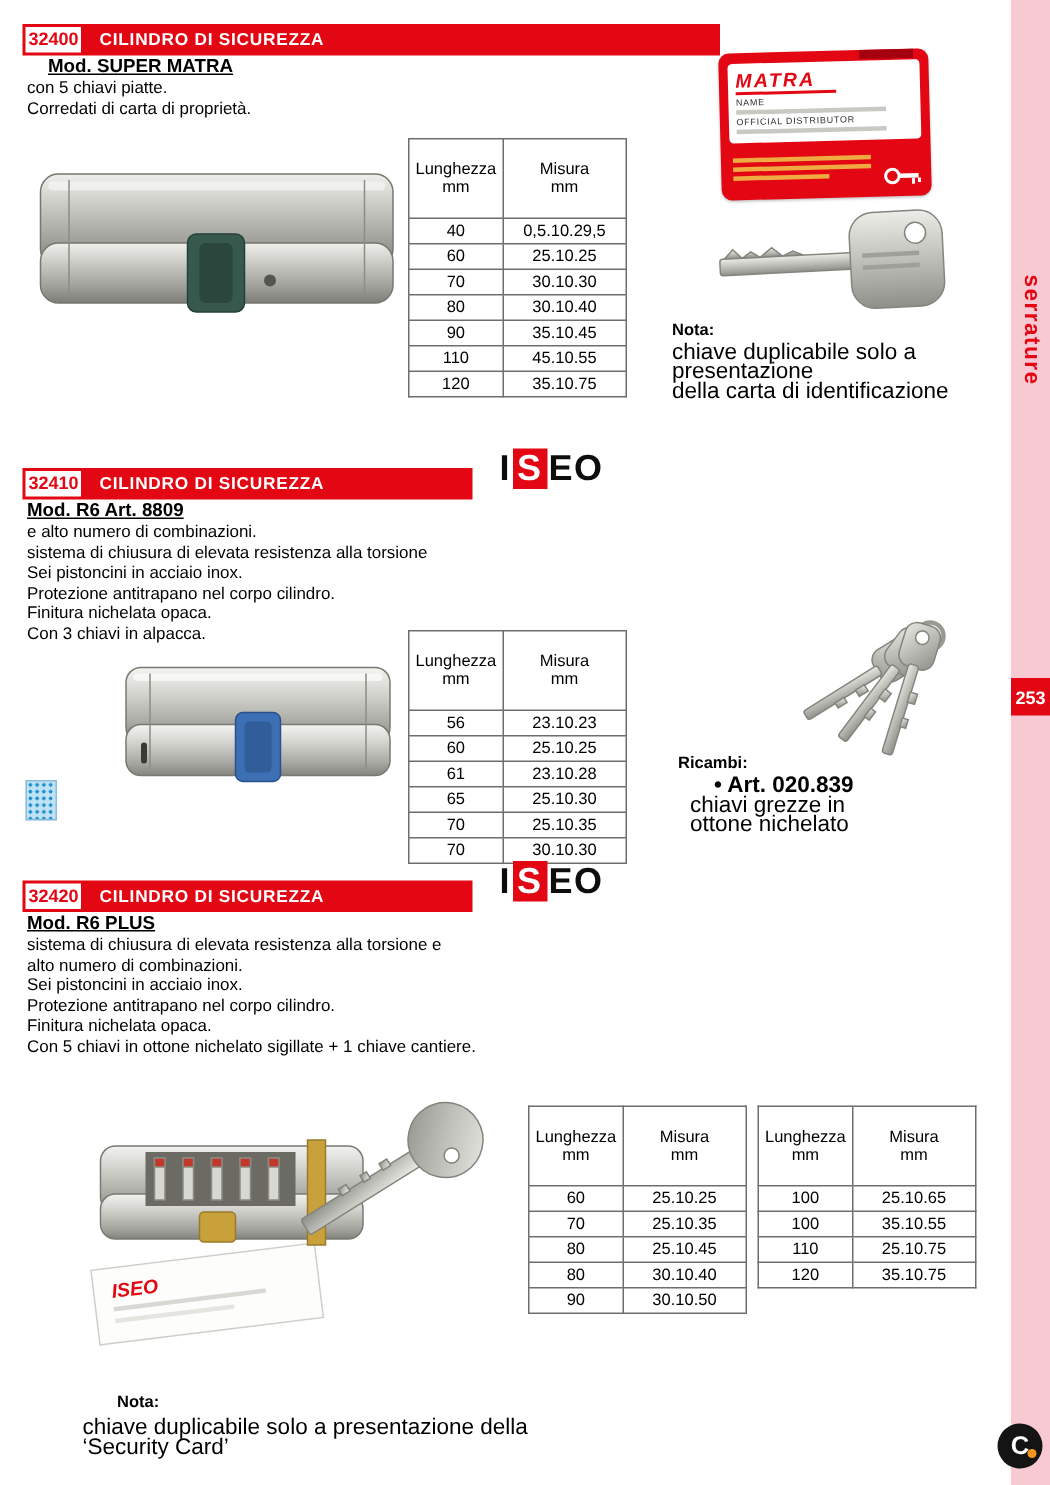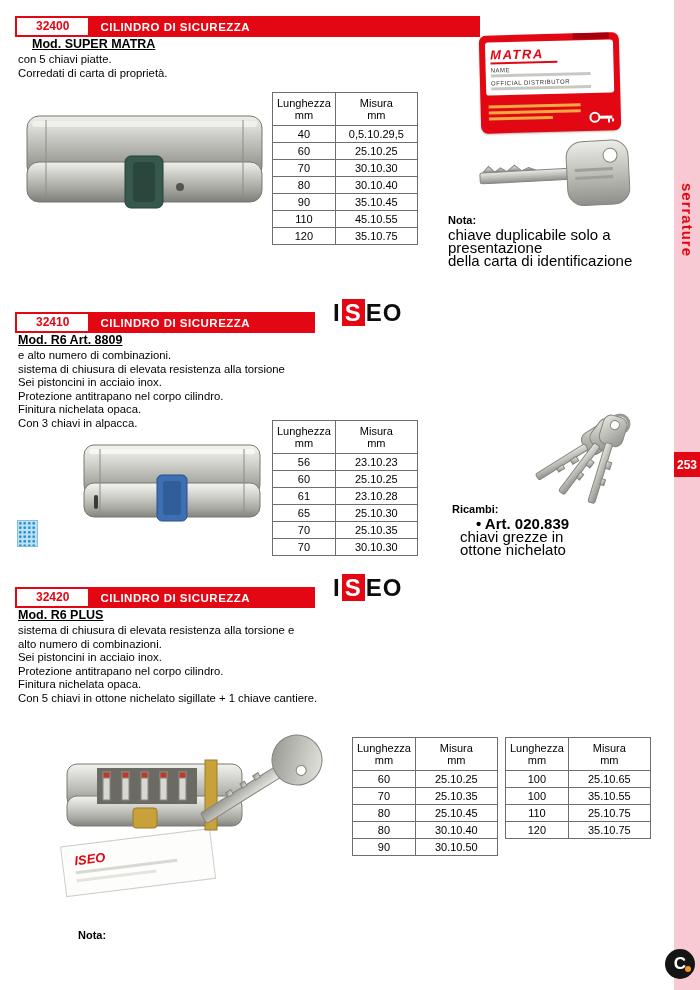--- a/index.html
+++ b/index.html
@@ -4,31 +4,31 @@
 <style>
   :root { --red:#e30613; --pink:#f8c8d3; }
   * { box-sizing:border-box; margin:0; padding:0; }
   body { margin:0; background:#fff; }
   .page { position:relative; width:700px; height:990px; background:#fff;
           font-family:"Liberation Sans","DejaVu Sans",sans-serif; color:#000; overflow:hidden; }
 
   
   .sec-header { position:absolute; height:21px; background:var(--red); display:flex; align-items:center; }
   .code-box { background:#fff; color:var(--red); font-weight:bold; font-size:12px;
-              padding:0 19px; height:17px; line-height:17px; margin-left:2px; }
+              padding:0 2px; height:17px; line-height:17px; margin-left:2px; }
   .sec-cat { color:#fff; font-weight:bold; font-size:11.5px; letter-spacing:.5px; margin-left:12px; white-space:nowrap; }
 
   .sec-title { position:absolute; font-size:12.5px; font-weight:bold; text-decoration:underline; }
   .desc { position:absolute; font-size:11.3px; line-height:13.5px; }
 
   
   .spec-table { position:absolute; border-collapse:collapse; background:#fff; }
   .spec-table th, .spec-table td { border:1px solid #6e6e6e; font-size:11px; font-weight:normal;
                                    text-align:center; padding:2px 4px; height:17px; }
-  .spec-table th { height:26px; padding:4px 4px; }
+  .spec-table th { height:26px; padding:14px 4px; }
   .spec-table th div { line-height:12px; }
   .col-len { width:60px; } .col-mis { width:82px; }
 
   .note-label { font-weight:bold; font-size:11px; }
   .note-line { font-size:15px; line-height:13px; }
   .bold { font-weight:bold;margin-left:24px; }
 
   
   .iseo { position:absolute; font-size:24px; font-weight:bold; letter-spacing:1px; color:#0d0d0d; }
   .iseo .s { background:var(--red); color:#fff; padding:0 3px; margin:0 1px; }
@@ -454,20 +454,23 @@
         <tr>
           <td>120</td>
           <td>35.10.75</td>
         </tr>
       </tbody>
   </table>
 
   <div class="desc" style="left:78px; top:929px;">
     <div class="note-label">Nota:</div>
   </div>
+  <div class="desc" style="left:55px; top:945px; width:340px;">
+    <div class="note-line">chiave duplicabile solo a presentazione della ‘Security Card’</div>
+  </div>
 
   <div class="side-strip"></div>
   <div class="side-word">serrature</div>
   <div class="page-num">253</div>
 
   <div class="pub-logo">
     <span>C</span>
     <span class="dot"></span>
   </div>
 

